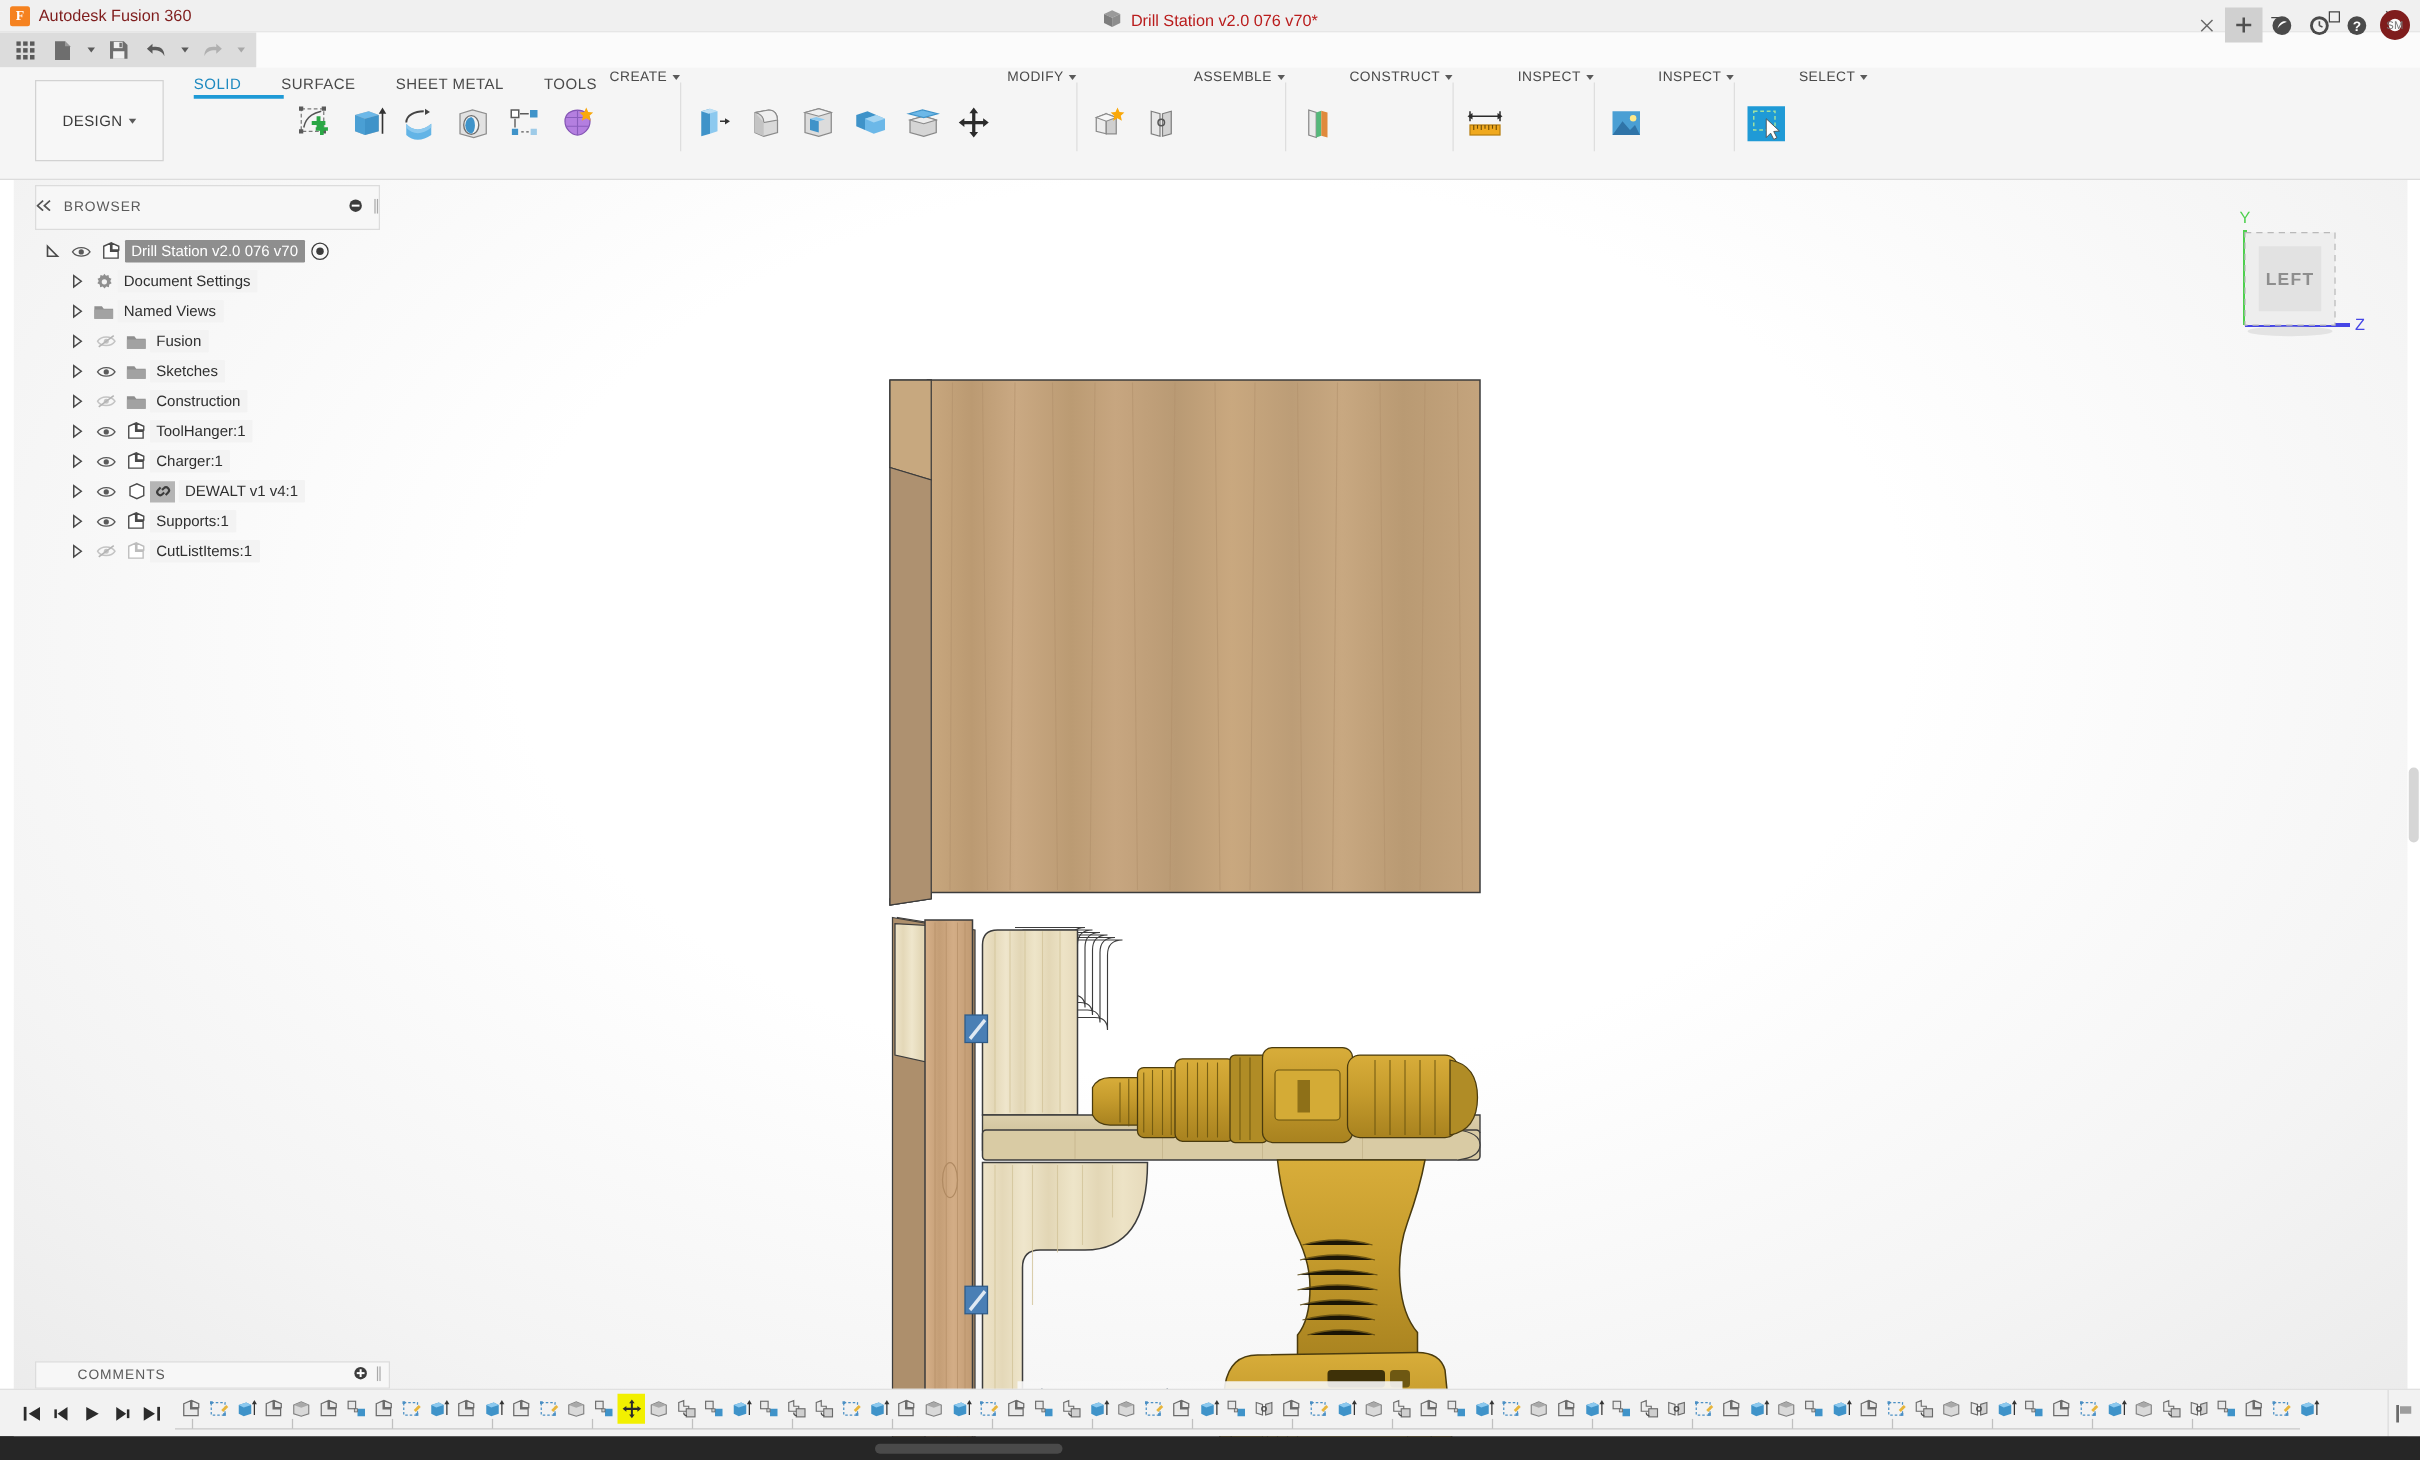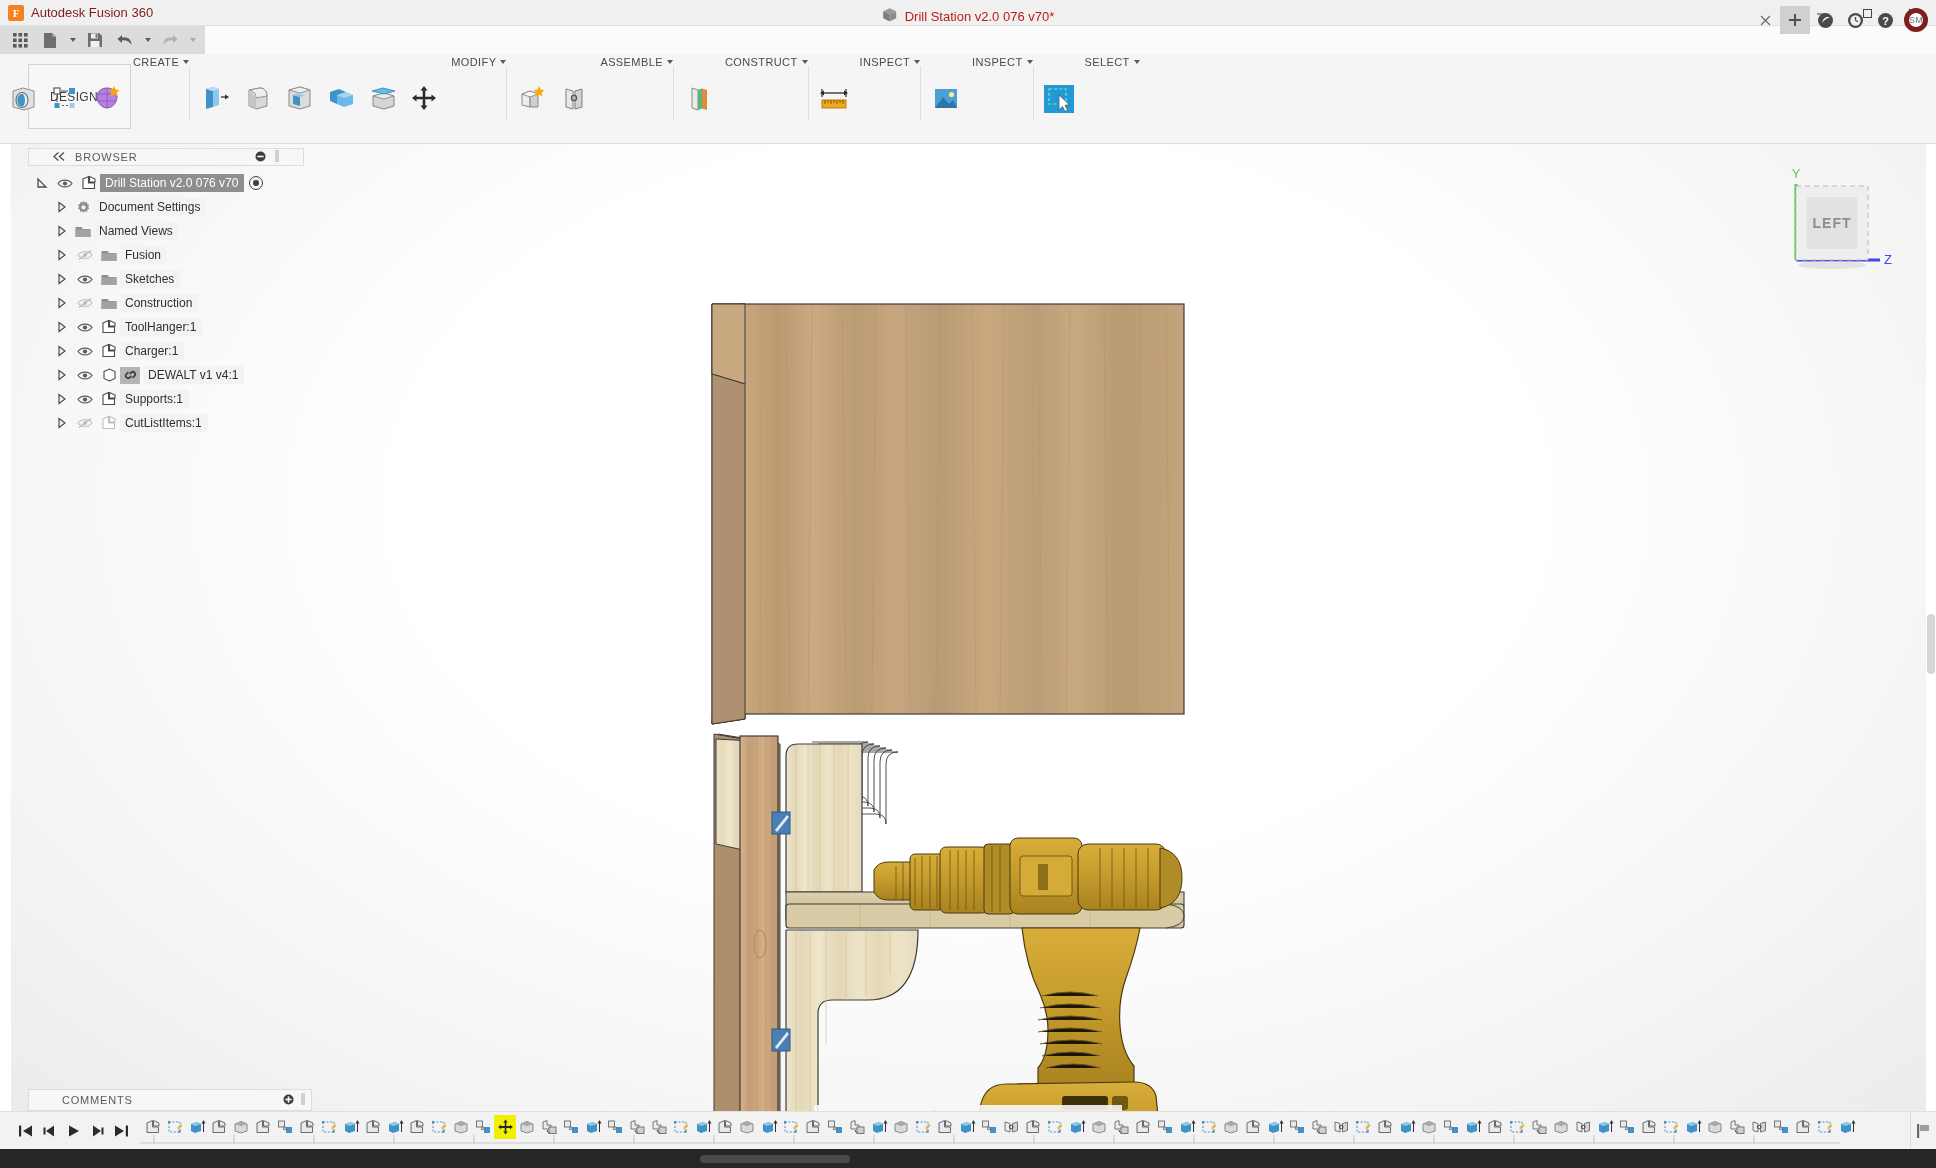--- a/index.html
+++ b/index.html
@@ -55,21 +55,21 @@
   }
 
   #topright {
     position:absolute; right:0; top:-20px; display:flex; align-items:center; height:28px;
   }
   .tr-btn {
     width:30px;height:28px;display:flex;align-items:center;justify-content:center;
   }
   .tr-btn.plus { background:#d0d0d0; }
   .avatar {
-    width:24px;height:24px;border-radius:50%;background:#fafafa;border:5px solid #7f1d1d;
+    width:24px;height:24px;border-radius:50%;background:#fafafa;border:7px solid #7f1d1d;
     display:flex;align-items:center;justify-content:center;font-size:9px;color:#777;
     margin:0 8px 0 4px; letter-spacing:.3px;
   }
 
   
   #ribbon {
     height:90px; background:#f5f5f5; border-bottom:1px solid #dcdcdc;
     display:flex; align-items:stretch; position:relative;
   }
   #designbox {
@@ -108,23 +108,23 @@
     position:absolute; left:0; top:0; right:0; bottom:0;
     background: radial-gradient(ellipse 1400px 900px at 50% 35%, #ffffff 0%, #ffffff 40%, #f4f4f4 75%, #eaeaea 100%);
     overflow:hidden;
   }
 
   
   #browser {
     position:absolute; left:0; top:0; width:310px; z-index:5;
   }
   #browser-head {
-    height:18px; margin:4px 6px 0 28px; background:#f7f7f7; border:1px solid #dcdcdc;
+    height:36px; margin:4px 6px 0 28px; background:#f7f7f7; border:1px solid #dcdcdc;
     display:flex; align-items:center; font-size:11px; letter-spacing:.8px; color:#5a5a5a;
-    padding:0 24px; gap:9px;
+    padding:0 0; gap:9px;
   }
   #browser-head .title { flex:1; }
   .tree { margin-top:5px; padding-left:32px; font-size:12px; }
   .trow {
     display:flex; align-items:center; height:24px; gap:0px; white-space:nowrap;
   }
   .twist {
     width:20px;height:24px;display:flex;align-items:center;justify-content:center;
   }
   .eye { width:26px;height:24px;display:flex;align-items:center;justify-content:center; }
@@ -318,20 +318,32 @@
     <div class="avatar">SM</div>
   </div>
 </div>
 
 <div id="ribbon">
   <div id="designbox">
     <span>DESIGN</span>
     <span class="caret-d"></span>
   </div>
 
+  <div class="tabs-wrap">
+    <div id="tabstrip">
+      <div class="rtab active">SOLID</div>
+      <div class="rtab">SURFACE</div>
+      <div class="rtab">SHEET METAL</div>
+      <div class="rtab">TOOLS</div>
+    </div>
+    <div id="tabunderline">
+      <div class="bar" style="left:16px;width:72px;"></div>
+    </div>
+    <div style="height:0"></div>
+  </div>
 
   <div id="panels">
 
     <div class="panel" style="margin-left:-270px;">
       <div class="panel-icons" style="padding-left:8px;">
         <div class="ricon big">
           <svg width="32" height="32" viewBox="0 0 32 32">
             <rect x="5" y="4" width="18" height="18" fill="none" stroke="#7a7a7a" stroke-width="1" stroke-dasharray="3,2"></rect>
             <path d="M7 19 C9 9 17 7 21 6" fill="none" stroke="#555" stroke-width="1.2"></path>
             <g fill="#5a5a5a">

